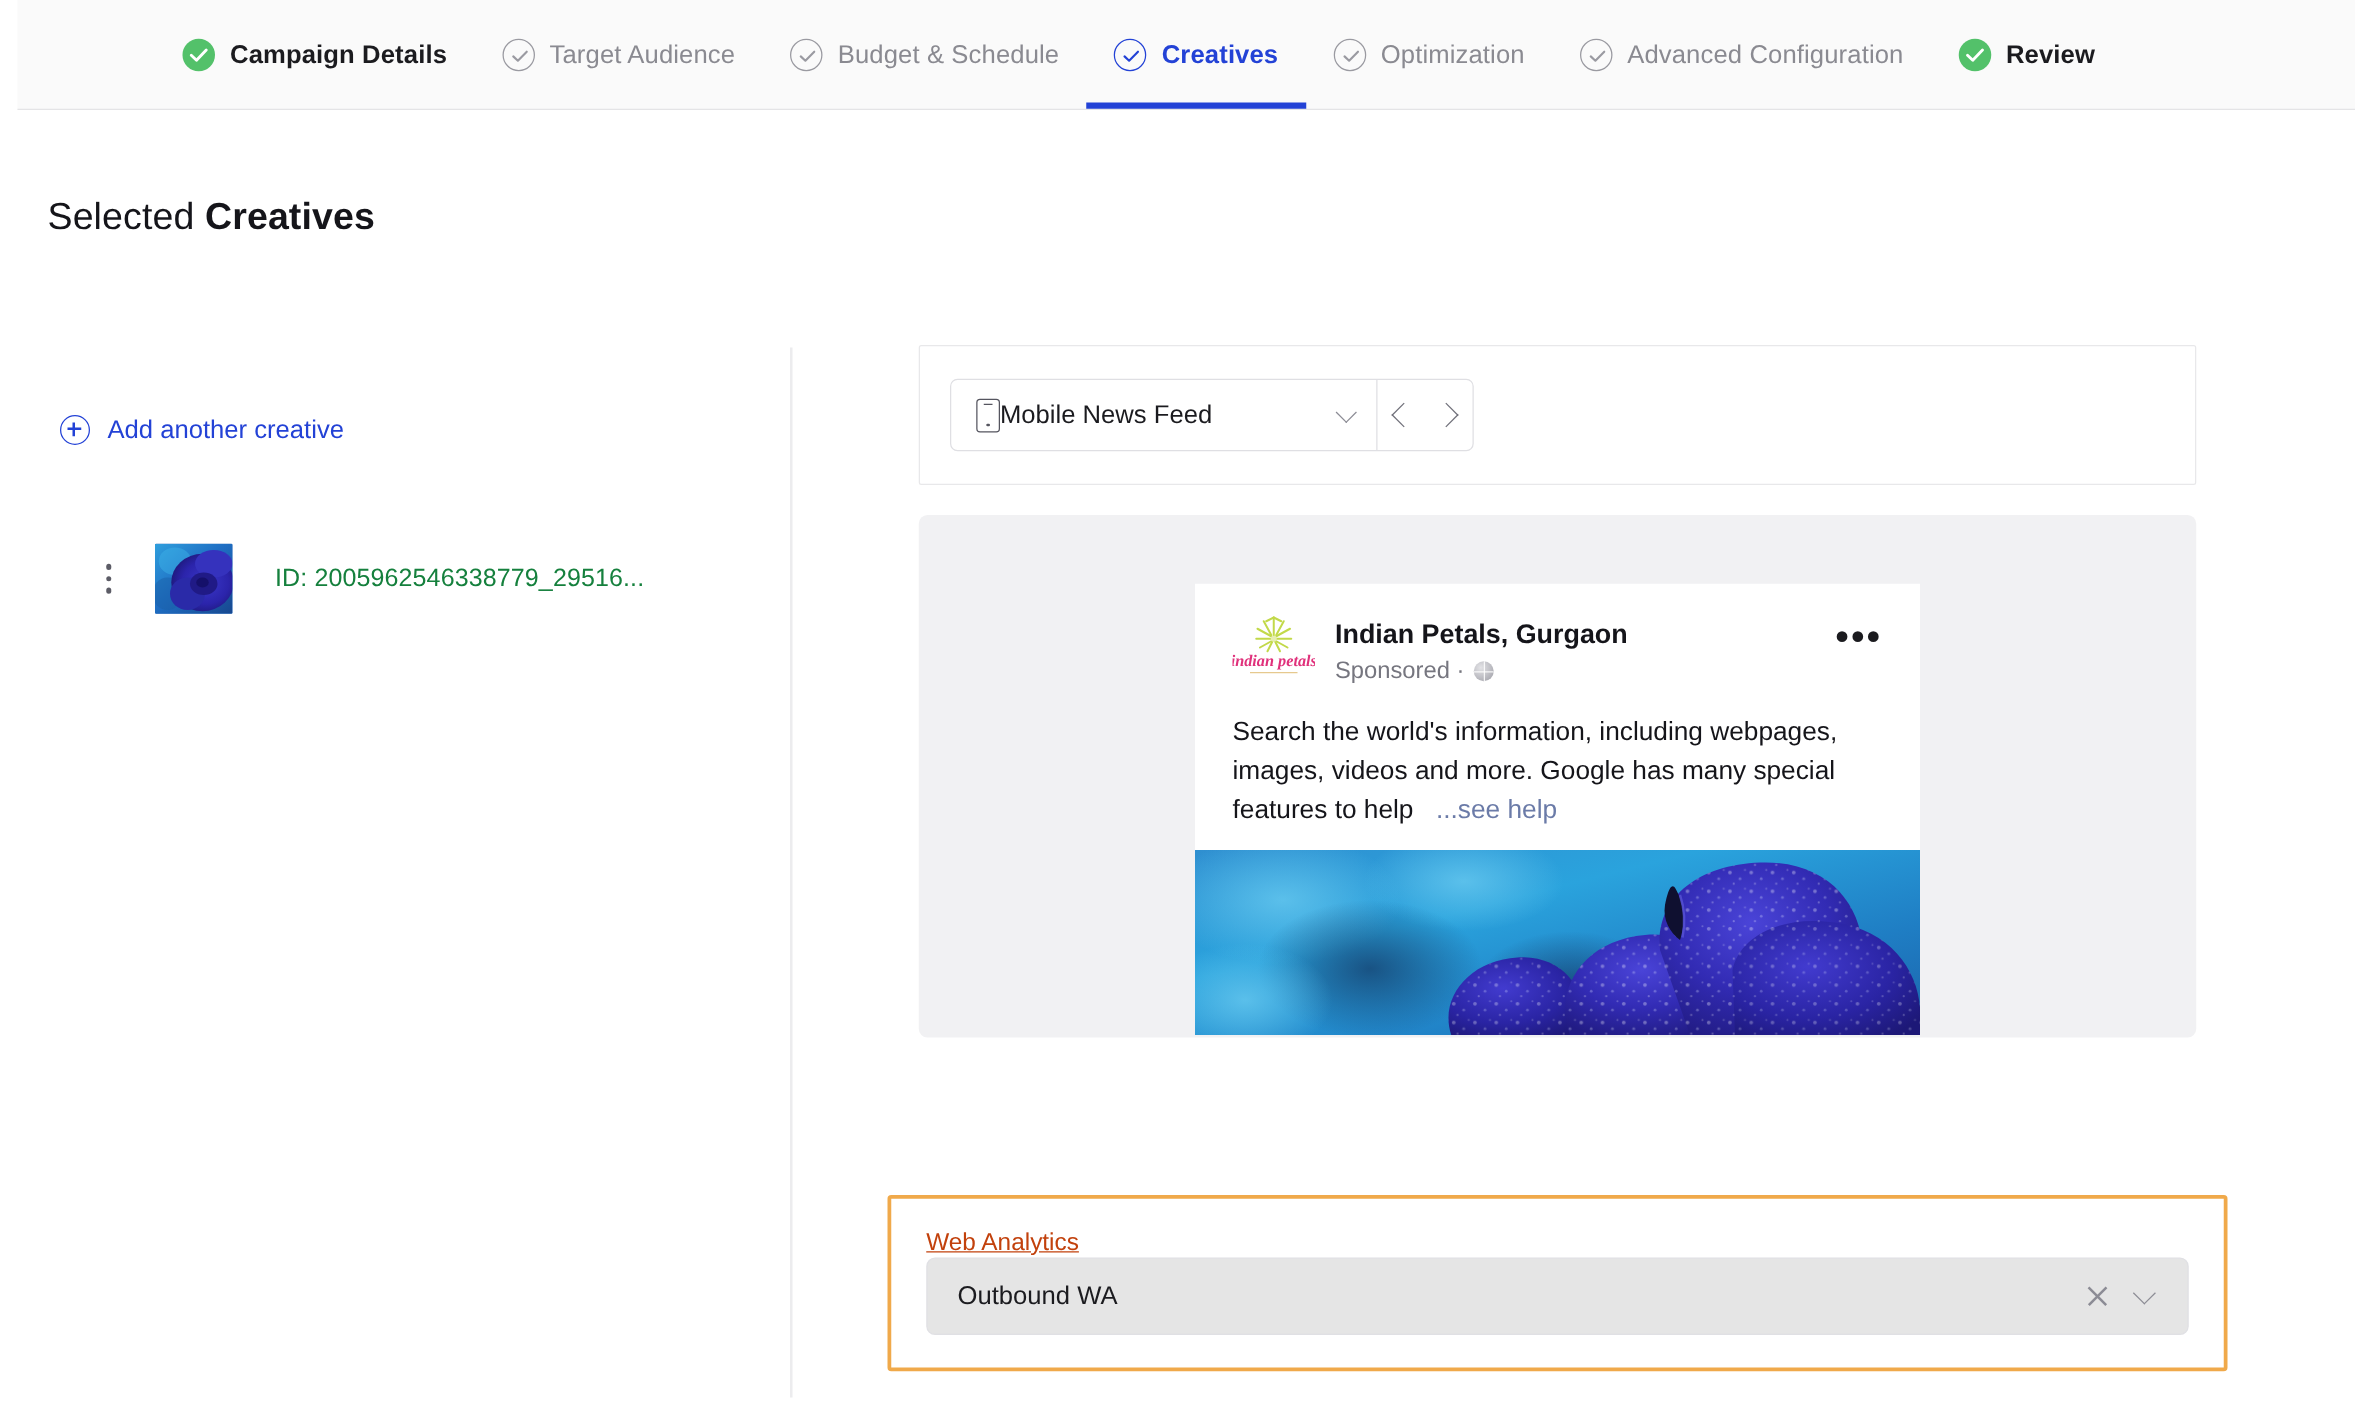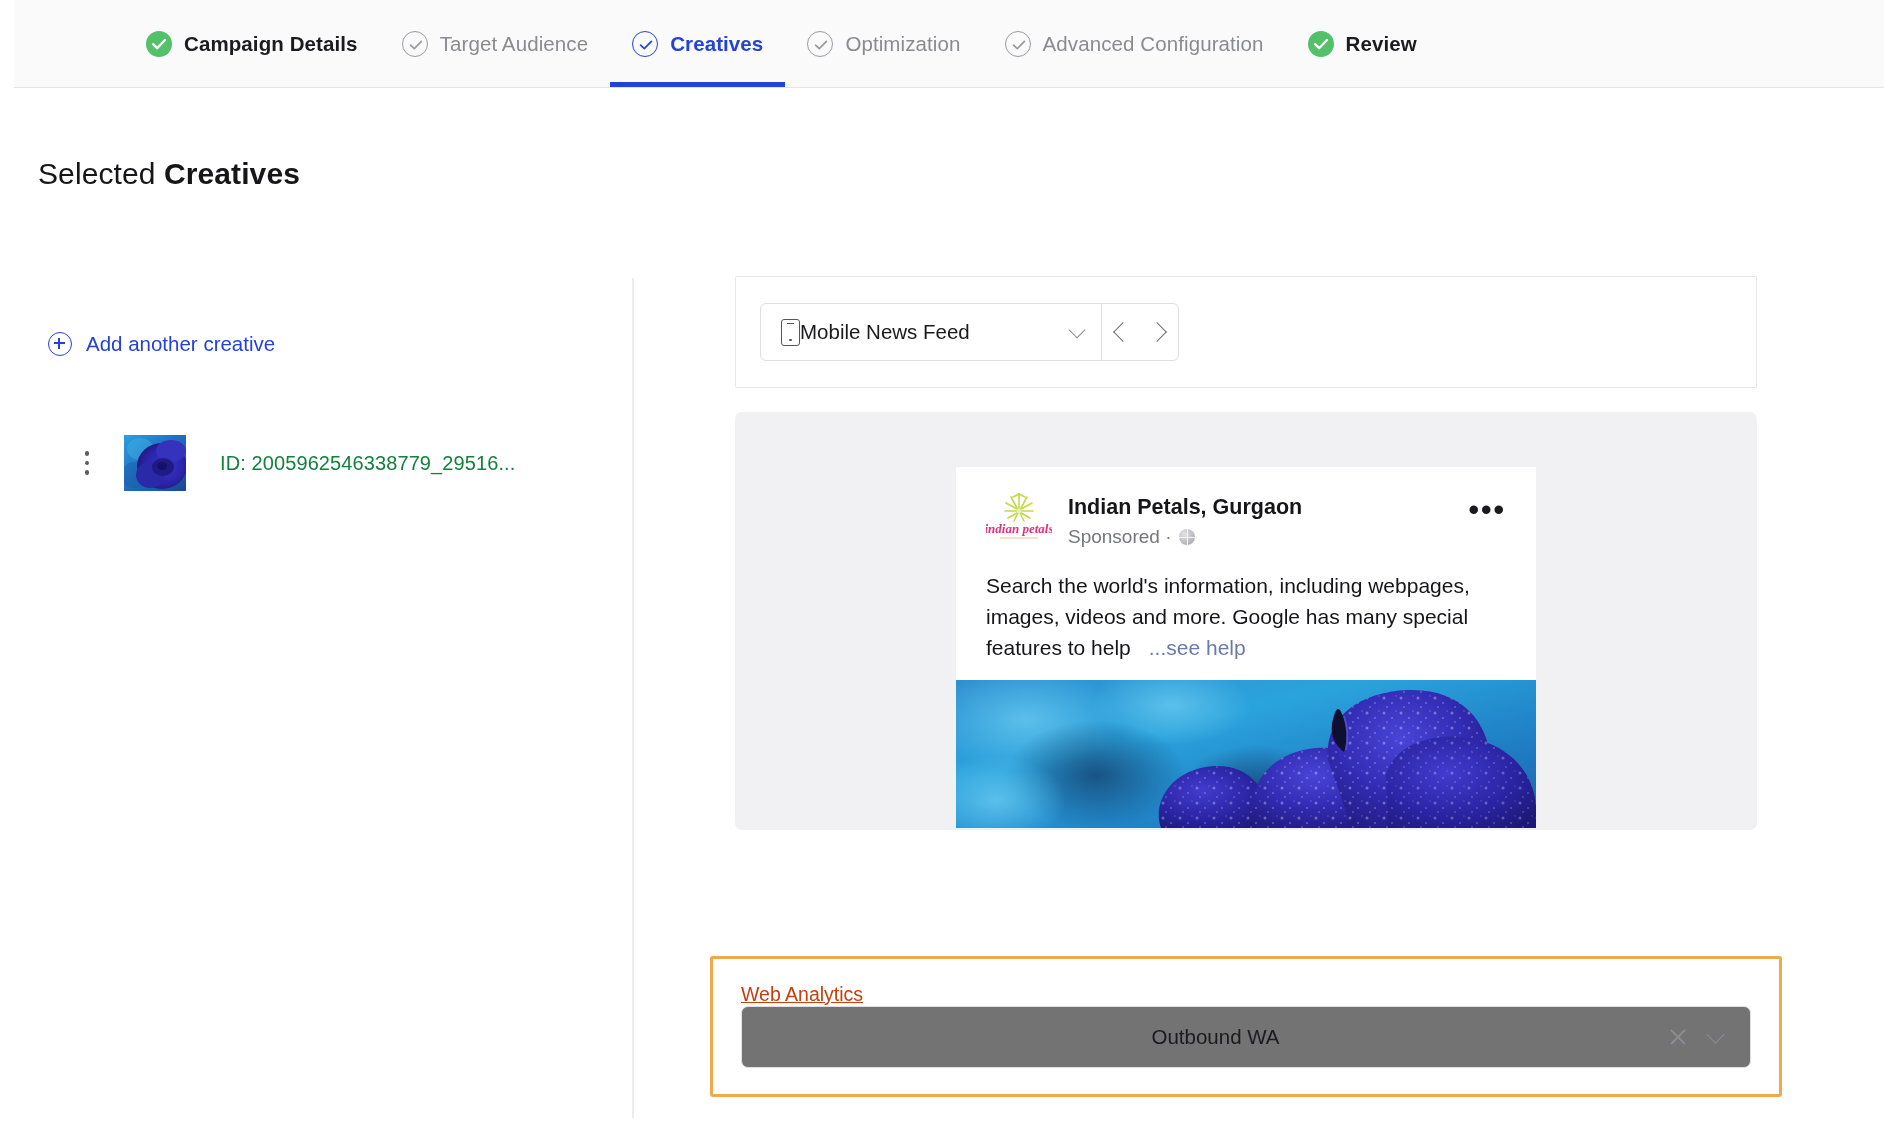--- a/index.html
+++ b/index.html
@@ -413,27 +413,26 @@
   .wa-label {
     font-size: 19.5px;
     color: #c2410c;
     margin-bottom: 0;
     text-decoration: underline;
   }
   .wa-field {
     height: 62px;
     border: 1px solid #e0e0e4;
     border-radius: 7px;
-    background: #737373;
+    background: #e5e5e5;
     display: flex;
     align-items: center;
     padding: 0 22px 0 24px;
     box-sizing: border-box;
     cursor: text;
-    text-align: center;
   }
   .wa-value {
     flex: 1 1 auto;
     font-size: 20.5px;
     color: #1b1b1f;
     white-space: nowrap;
   }
   .wa-clear {
     width: 26px; height: 26px;
     position: relative;
@@ -477,20 +476,28 @@
 
   <div class="tab">
     <span class="circ hollow">
       <svg width="26" height="26" viewBox="0 0 26 26">
           <path d="M7.6 13.1 L11.3 16.6 L18.4 9.4" fill="none" stroke="#9a9aa1" stroke-width="1.7" stroke-linecap="round" stroke-linejoin="round"></path>
         </svg>
     </span>
     <span class="tab-label">Target Audience</span>
   </div>
 
+  <div class="tab">
+    <span class="circ hollow">
+      <svg width="26" height="26" viewBox="0 0 26 26">
+          <path d="M7.6 13.1 L11.3 16.6 L18.4 9.4" fill="none" stroke="#9a9aa1" stroke-width="1.7" stroke-linecap="round" stroke-linejoin="round"></path>
+        </svg>
+    </span>
+    <span class="tab-label">Budget &amp; Schedule</span>
+  </div>
 
   <div class="tab active">
     <span class="circ hollow-blue">
       <svg width="26" height="26" viewBox="0 0 26 26">
           <path d="M7.6 13.1 L11.3 16.6 L18.4 9.4" fill="none" stroke="#2342d6" stroke-width="1.7" stroke-linecap="round" stroke-linejoin="round"></path>
         </svg>
     </span>
     <span class="tab-label">Creatives</span>
   </div>
 

